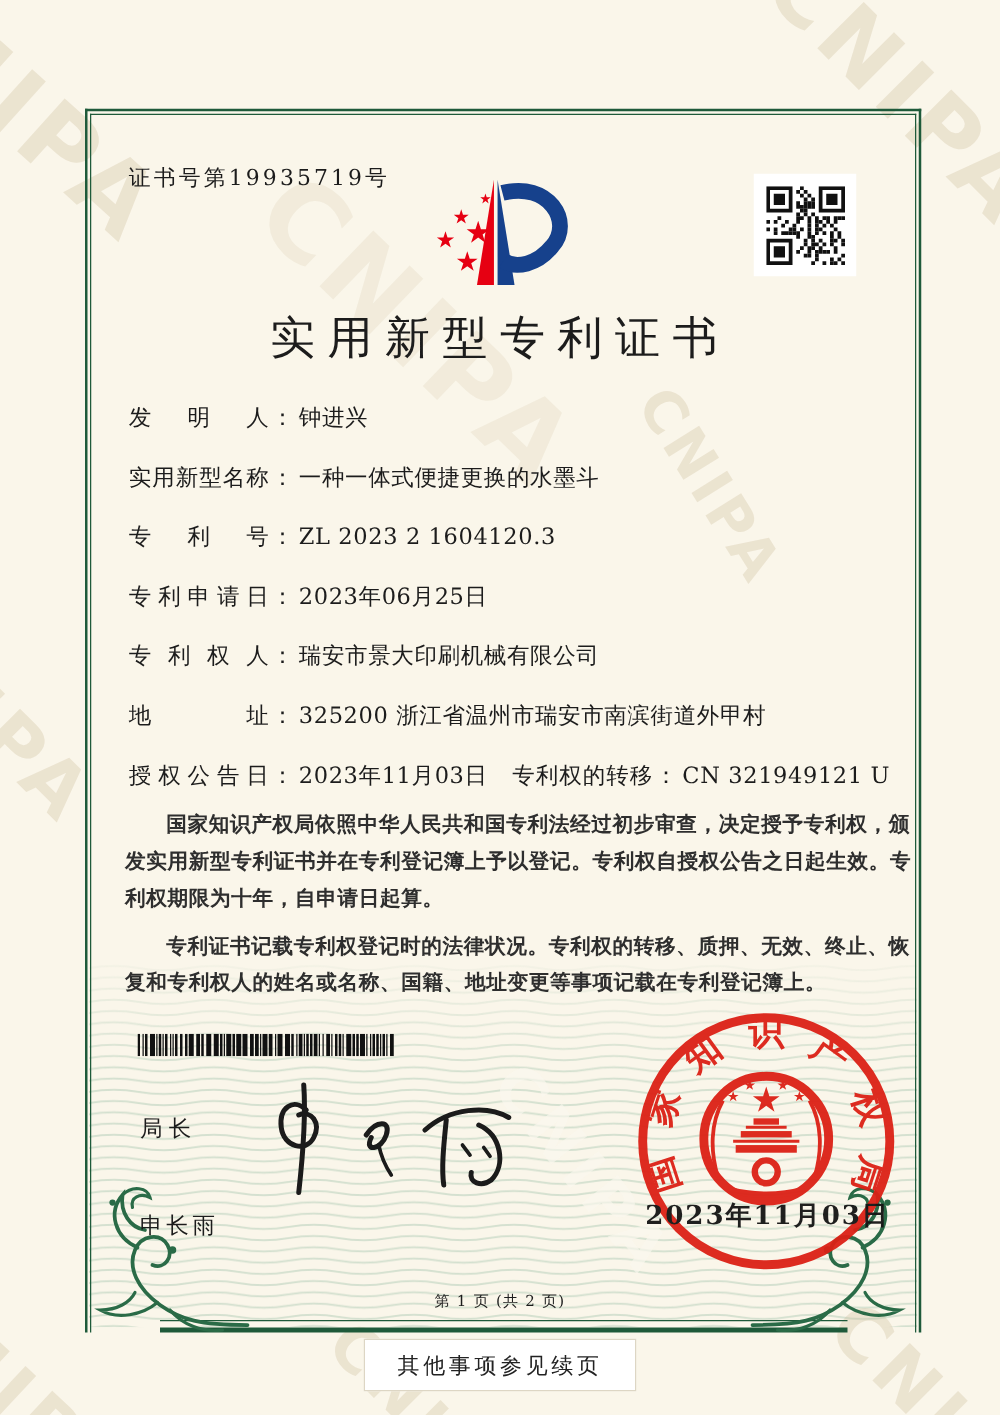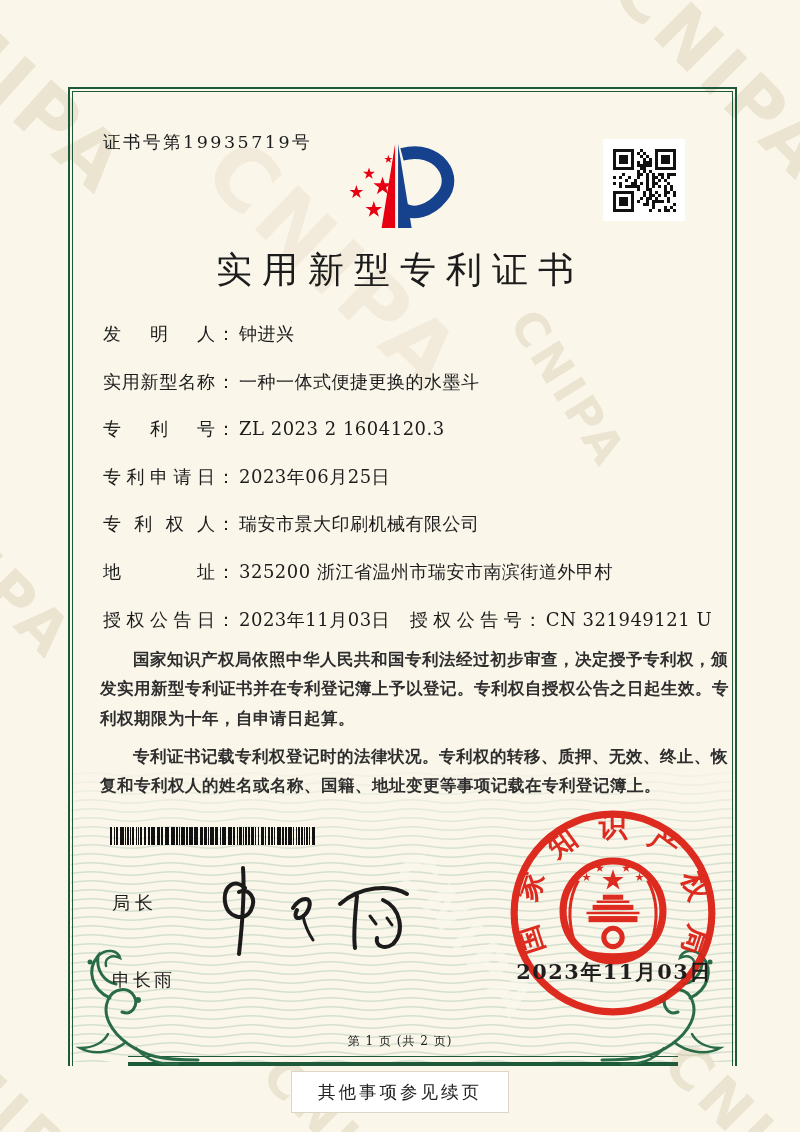--- a/index.html
+++ b/index.html
@@ -278,21 +278,21 @@
     <div class="frow" data-name="field-row">
       <span class="flabel" data-name="field-label">地址</span><span class="fcolon" data-name="field-colon">：</span><span class="fvalue" data-name="field-value">325200 浙江省温州市瑞安市南滨街道外甲村</span>
     </div>
   </div>
 
   <div class="grant-row" data-name="grant-row">
     <span class="pair1" data-name="grant-date-pair">
       <span class="flabel" data-name="field-label">授权公告日</span><span class="fcolon" data-name="field-colon">：</span><span class="fvalue" data-name="grant-date-value">2023年11月03日</span>
     </span>
     <span class="pair2" data-name="grant-no-pair">
-      <span class="flabel" data-name="field-label">授权公告号</span><span class="fcolon" data-name="field-colon">：</span><span class="fvalue" data-name="grant-no-value">CN 321949121 U</span>
+      <span class="flabel" data-name="field-label">专利权的转移</span><span class="fcolon" data-name="field-colon">：</span><span class="fvalue" data-name="grant-no-value">CN 321949121 U</span>
     </span>
   </div>
 
   <div class="paras" data-name="legal-text">
     <p data-name="legal-paragraph">国家知识产权局依照中华人民共和国专利法经过初步审查，决定授予专利权，颁发实用新型专利证书并在专利登记簿上予以登记。专利权自授权公告之日起生效。专利权期限为十年，自申请日起算。</p>
     <p data-name="legal-paragraph">专利证书记载专利权登记时的法律状况。专利权的转移、质押、无效、终止、恢复和专利权人的姓名或名称、国籍、地址变更等事项记载在专利登记簿上。</p>
   </div>
 
   <svg class="barcode" width="212" height="18" data-name="barcode">
       <g fill="#111">

